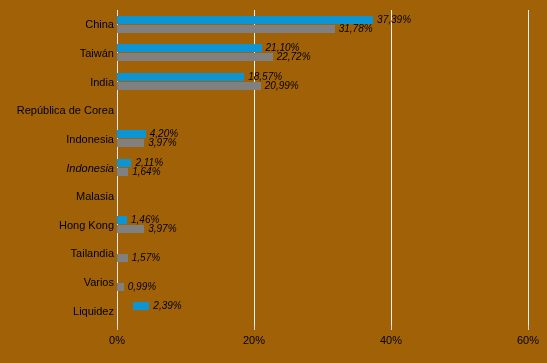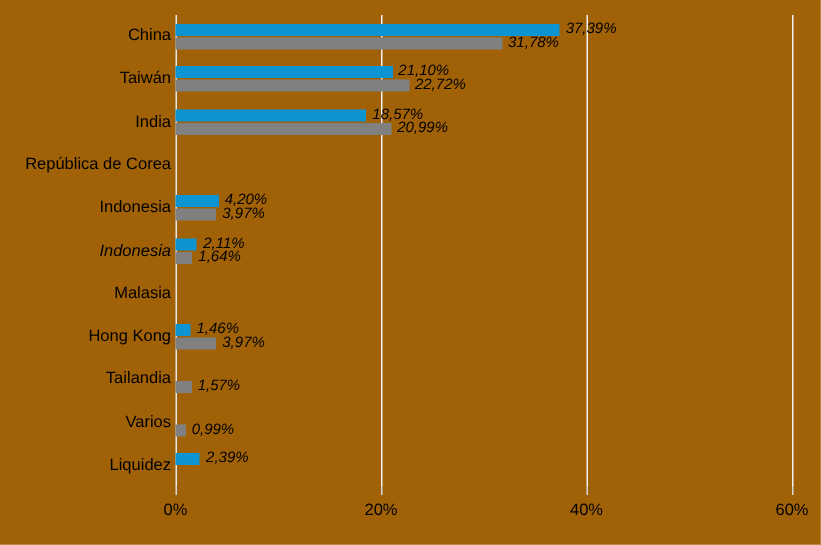--- a/index.html
+++ b/index.html
@@ -194,21 +194,21 @@
           <span class="bar-value" style="left: 10.7545px;">1,57%</span>
         </div>
       </div>
       <div class="row-group" style="top: 263.545px; height: 17px;">
         <div class="bar-track"></div>
         <div class="bar-track">
           <div class="bar series-b" title="Varios 0,99%" style="width: 6.7815px;"></div>
           <span class="bar-value" style="left: 6.7815px;">0,99%</span>
         </div>
       </div>
-      <div class="row-group" style="top: 292.182px; height: 17px;">
+      <div class="row-group" style="top: 292.182px; height: 17px; padding-left: 16px;">
         <div class="bar-track">
           <div class="bar series-a" title="Liquidez 2,39%" style="width: 16.3715px;"></div>
           <span class="bar-value" style="left: 16.3715px;">2,39%</span>
         </div>
         <div class="bar-track"></div>
       </div>
     </div>
 
   <div id="x-axis">
       <div class="tick-mark" style="left: 0px;"></div>

